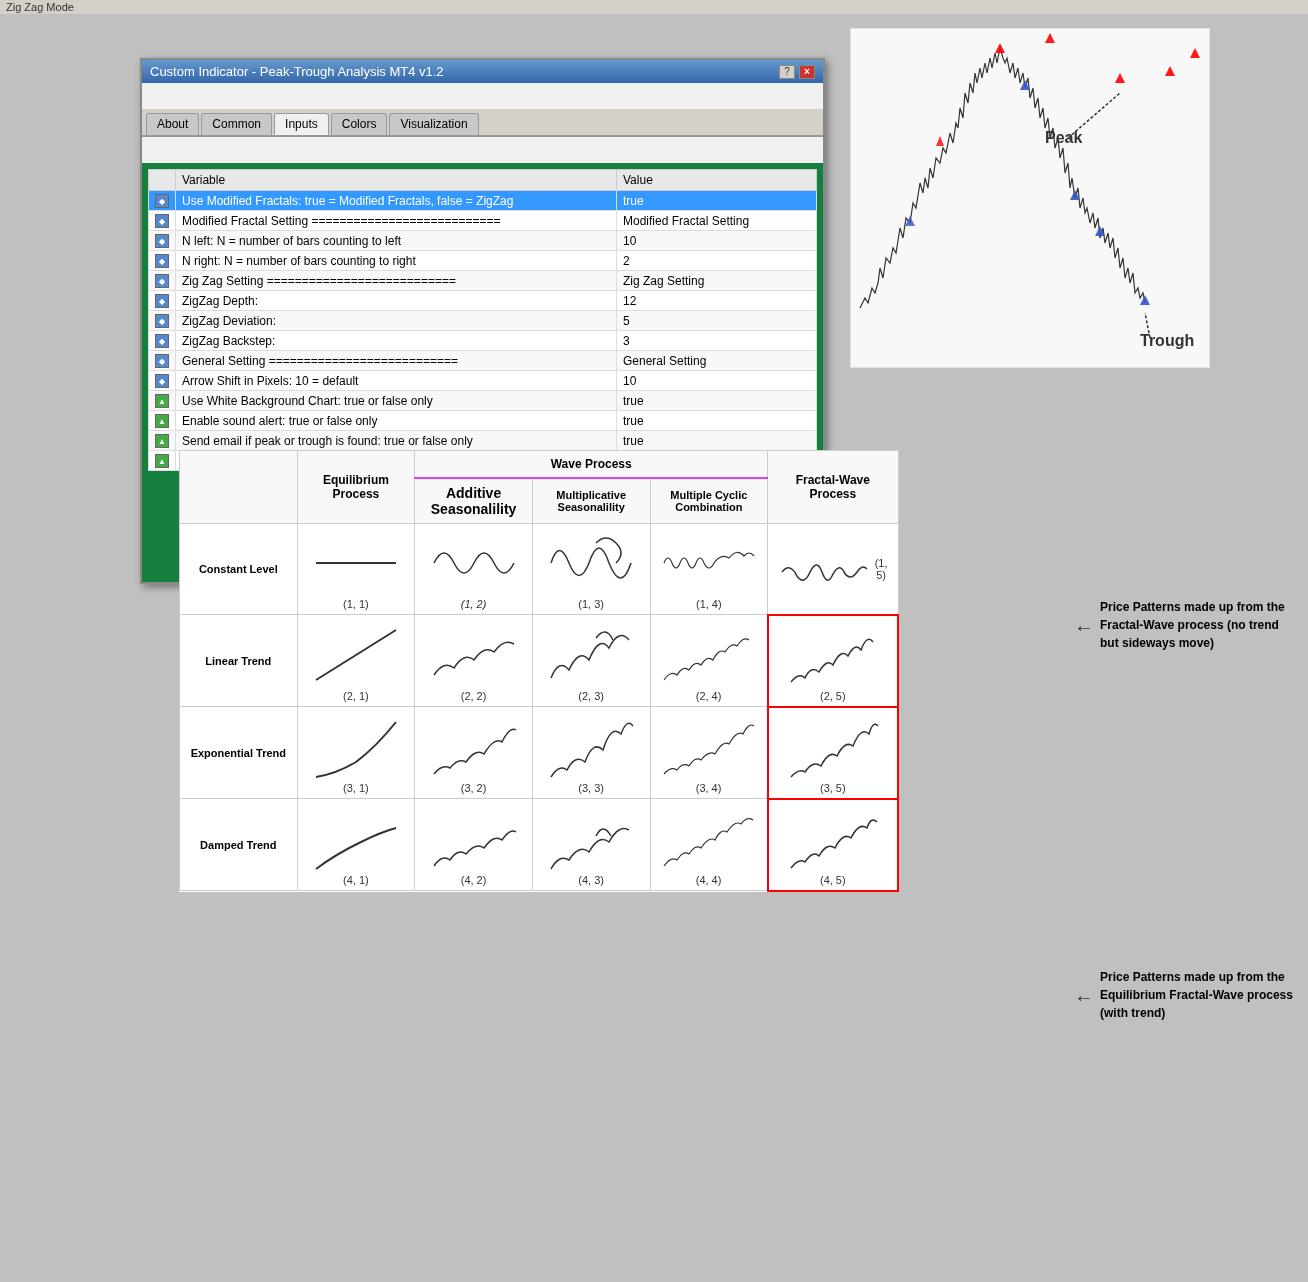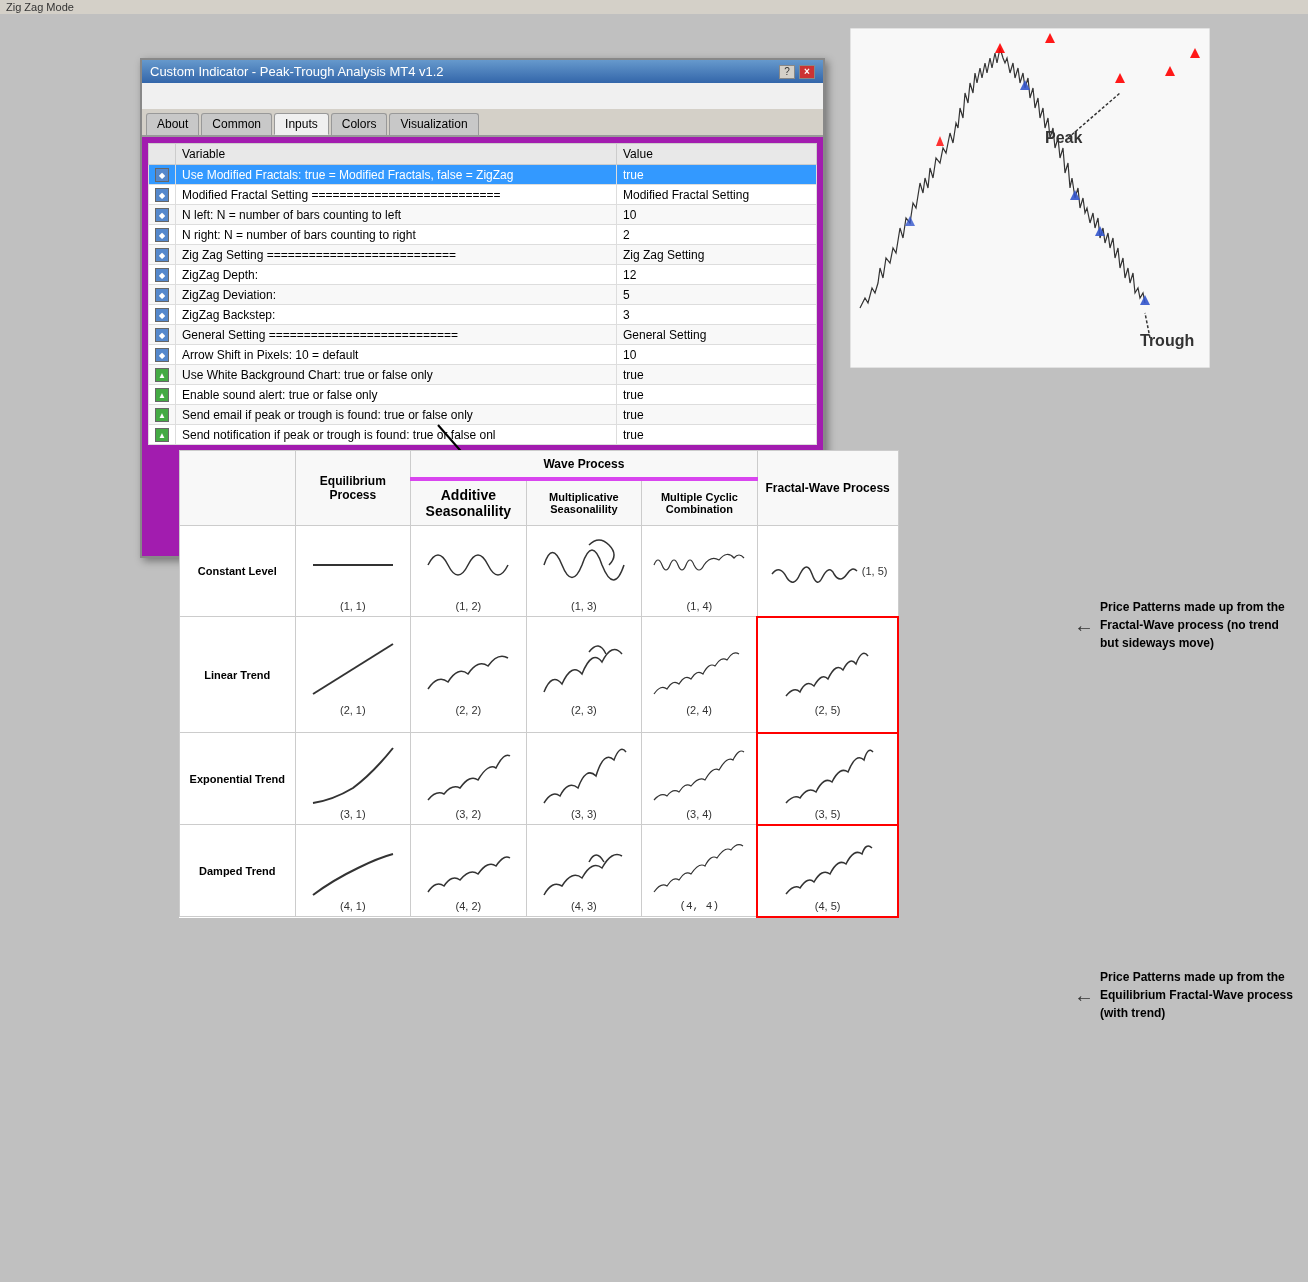--- a/index.html
+++ b/index.html
@@ -174,21 +174,22 @@
 
     .right-annotation {
       display: flex;
       align-items: center;
       margin: 20px 0;
     }
 
     
     .dialog-content {
       padding: 6px;
-      background: #a21caf;
+      background: #15803d;
+      margin-top: 26px;
     }
   </style>
 </head>
 <body>
 
 <div style="position:relative; width:1308px; min-height:1282px; background:#c0c0c0;">
 
   <div style="background:#d4d0c8; padding:1px 6px; font-size:11px; color:#333;">
     <span>Zig Zag Mode</span>
   </div>
@@ -379,21 +380,21 @@
 
   <div style="position:absolute; top:450px; left:20px; width:1280px;">
     <div style="display:flex; align-items:flex-start;">
       <table class="pattern-grid">
         <thead>
           <tr>
             <th style="width:110px;" rowspan="2"></th>
             <th style="width:110px;" rowspan="2">
               <span>Equilibrium Process</span>
             </th>
-            <th colspan="3" style="border-bottom:4px solid #d946ef;">
+            <th colspan="3" style="border-bottom:2px solid #d946ef;">
               <span>Wave Process</span>
             </th>
             <th style="width:120px;" rowspan="2">
               <span>Fractal-Wave Process</span>
             </th>
           </tr>
           <tr>
             <th style="width:110px; font-size:14px;">
               <span>Additive Seasonalility</span>
             </th>
@@ -410,21 +411,21 @@
               <td class="row-label">Constant Level</td>
               <td style="padding: 4px; text-align: center;">
                 <div style="display:flex;flex-direction:column;align-items:center;">
       <svg width="100" height="70">
                     <line x1="10" y1="35" x2="90" y2="35" stroke="#333" stroke-width="2"></line>
                   </svg>
       <span class="cell-coord">(1, 1)</span>
     </div>
               </td>
               <td style="padding: 4px; text-align: center;">
-                <div style="display:flex;flex-direction:column;align-items:center;">
+                <div style="display:flex;flex-direction:column;align-items:center;font-style:italic;">
       <svg width="100" height="70">
                     <path d="M10,35 Q20,15 30,35 Q40,55 50,35 Q60,15 70,35 Q80,55 90,35" fill="none" stroke="#333" stroke-width="1.5"></path>
                   </svg>
       <span class="cell-coord">(1, 2)</span>
     </div>
               </td>
               <td style="padding: 4px; text-align: center;">
                 <div style="display:flex;flex-direction:column;align-items:center;">
       <svg width="100" height="70">
                     <path d="M10,35 Q18,10 28,35 Q38,60 48,35 Q58,5 68,35 Q80,65 90,35" fill="none" stroke="#333" stroke-width="1.5"></path>
@@ -478,21 +479,21 @@
     </div>
               </td>
               <td style="padding: 4px; text-align: center;">
                 <div style="display:flex;flex-direction:column;align-items:center;">
       <svg width="100" height="70">
                     <path d="M5,60 Q12,50 18,55 Q24,45 30,50 Q36,40 42,45 Q48,35 54,40 Q60,28 66,32 Q72,22 78,26 Q84,16 90,20" fill="none" stroke="#333" stroke-width="1.2"></path>
                   </svg>
       <span class="cell-coord">(2, 4)</span>
     </div>
               </td>
-              <td style="padding: 16px; text-align: center; border: 2px solid red;">
+              <td style="padding: 4px; text-align: center; border: 2px solid red;">
                 <div style="display:flex;flex-direction:column;align-items:center;">
       <svg width="100" height="70">
                     <path d="M8,62 Q16,52 22,58 Q28,45 36,52 Q44,38 50,45 Q58,28 65,36 Q72,22 78,30 Q84,14 90,22" fill="none" stroke="#333" stroke-width="1.5"></path>
                   </svg>
       <span class="cell-coord">(2, 5)</span>
     </div>
               </td>
             </tr>
             <tr>
               <td class="row-label">Exponential Trend</td>
@@ -557,21 +558,21 @@
               </td>
               <td style="padding: 4px; text-align: center;">
                 <div style="display:flex;flex-direction:column;align-items:center;">
       <svg width="100" height="70">
                     <path d="M10,65 Q18,50 28,56 Q38,40 48,48 Q58,30 68,38 Q78,20 88,26" fill="none" stroke="#333" stroke-width="1.5"></path>
                     <path d="M55,32 Q62,18 70,32" fill="none" stroke="#333" stroke-width="1.5"></path>
                   </svg>
       <span class="cell-coord">(4, 3)</span>
     </div>
               </td>
-              <td style="padding: 4px; text-align: center; font-family: Liberation Mono, monospace;">
+              <td style="padding: 4px; text-align: center;">
                 <div style="display:flex;flex-direction:column;align-items:center;">
       <svg width="100" height="70">
                     <path d="M5,62 Q12,52 18,56 Q24,46 30,50 Q36,40 42,44 Q50,32 56,36 Q62,24 68,28 Q76,16 82,20 Q88,12 94,16" fill="none" stroke="#333" stroke-width="1.2"></path>
                   </svg>
       <span class="cell-coord">(4, 4)</span>
     </div>
               </td>
               <td style="padding: 4px; text-align: center; border: 2px solid red;">
                 <div style="display:flex;flex-direction:column;align-items:center;">
       <svg width="100" height="70">

